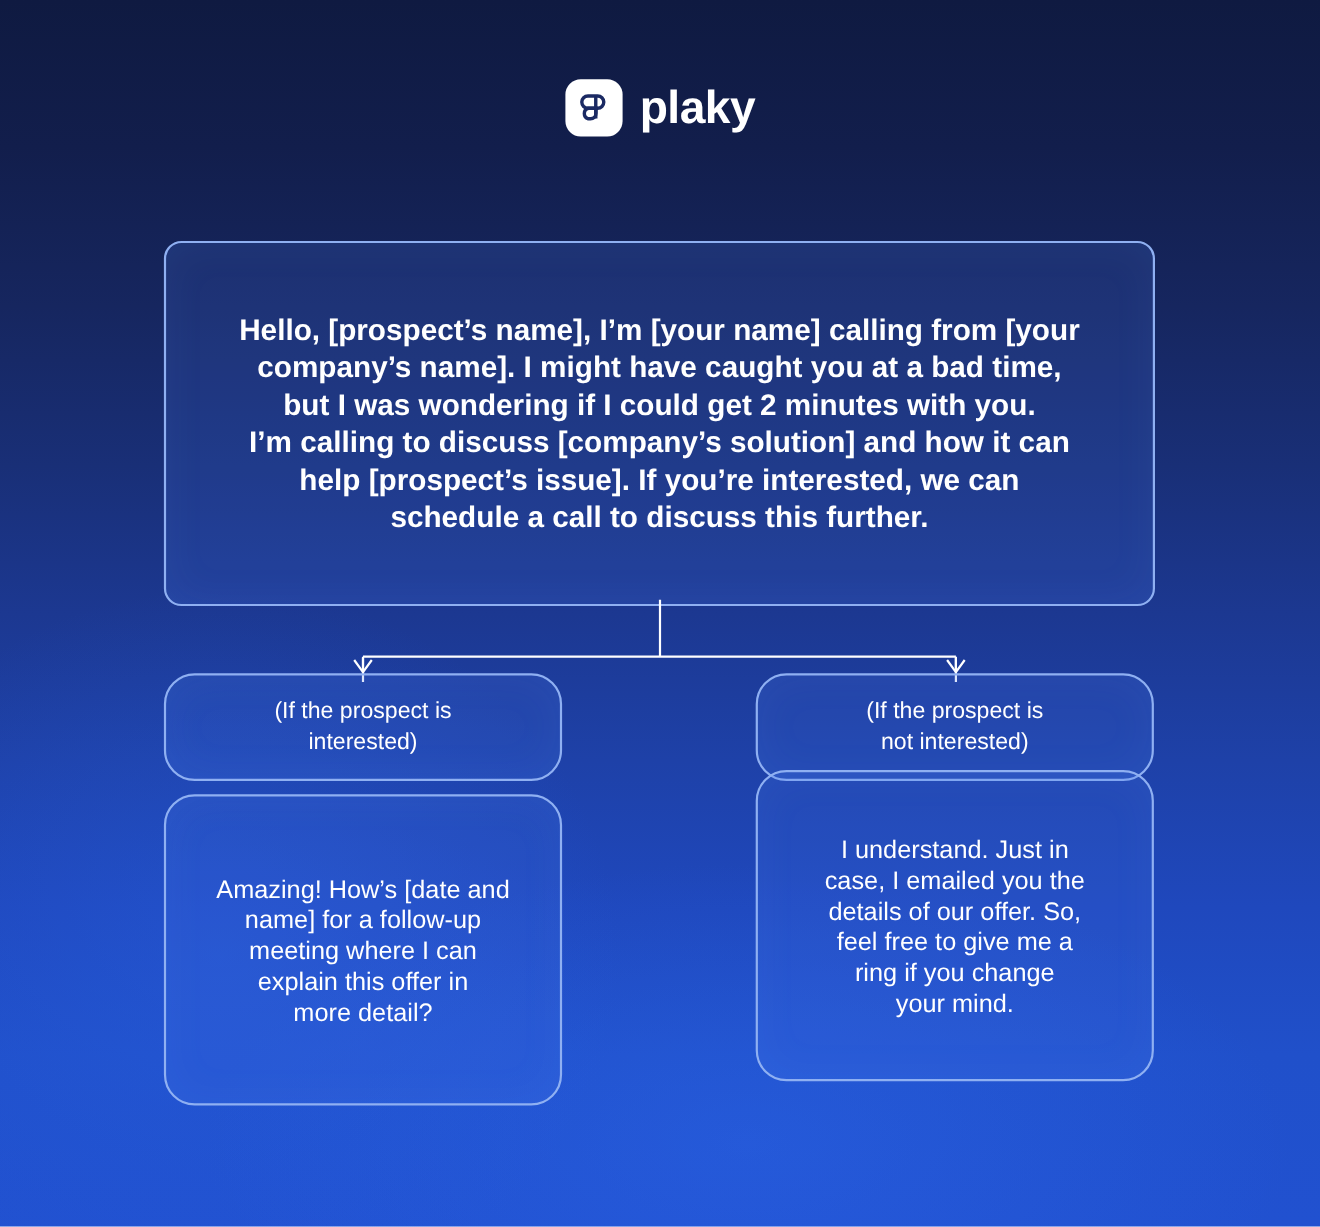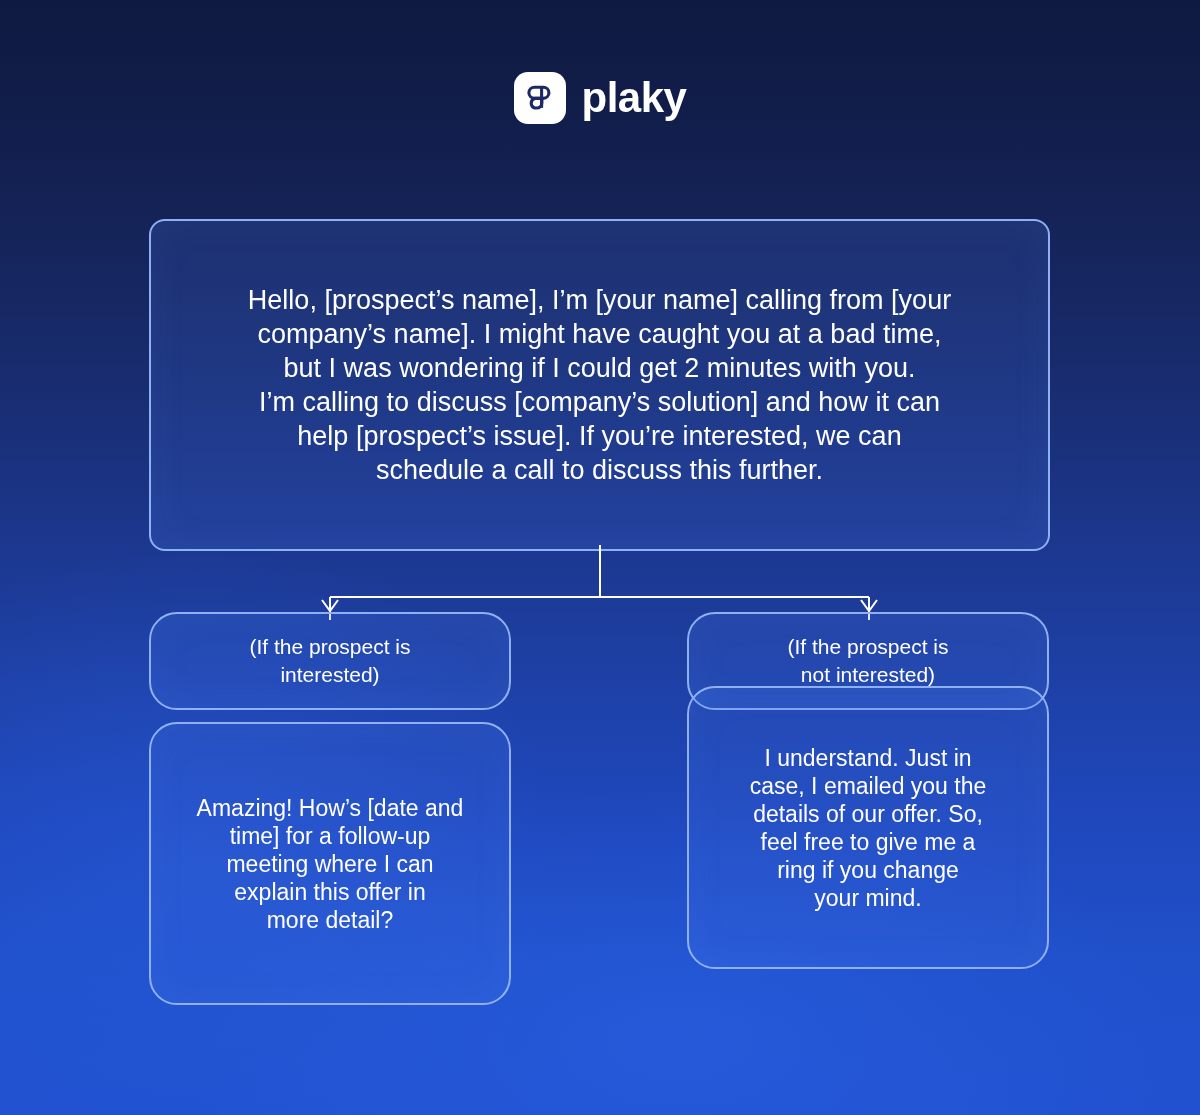--- a/index.html
+++ b/index.html
@@ -104,21 +104,21 @@
 
   #main-card {
     left: 149px; top: 219px;
     width: 901px; height: 332px;
     border-radius: 16px;
     padding: 24px 30px;
   }
   #main-card p {
     font-size: 27px;
     line-height: 34px;
-    font-weight: 400;
+    font-weight: 700;
   }
 
   #label-card-left {
     left: 149px; top: 612px;
     width: 362px; height: 98px;
   }
   #label-card-right {
     left: 687px; top: 612px;
     width: 362px; height: 98px;
   }
@@ -126,21 +126,21 @@
     font-size: 21px;
     line-height: 28px;
   }
 
   #response-card-left {
     left: 149px; top: 722px;
     width: 362px; height: 283px;
     padding: 16px 30px;
   }
   #response-card-right {
-    left: 687px; top: 686px;
+    left: 687px; top: 700px;
     width: 362px; height: 283px;
     padding: 16px 30px;
   }
   .card.response p {
     font-size: 23px;
     line-height: 28px;
   }
 
   
   #connector {
@@ -199,21 +199,21 @@
   <p>(If the prospect is
 interested)</p>
 </div>
 <div class="card label" id="label-card-right">
   <p>(If the prospect is
 not interested)</p>
 </div>
 
 <div class="card response" id="response-card-left">
   <p>Amazing! How’s [date and
-time] for a follow-up
+name] for a follow-up
 meeting where I can
 explain this offer in
 more detail?</p>
 </div>
 <div class="card response" id="response-card-right">
   <p>I understand. Just in
 case, I emailed you the
 details of our offer. So,
 feel free to give me a
 ring if you change

